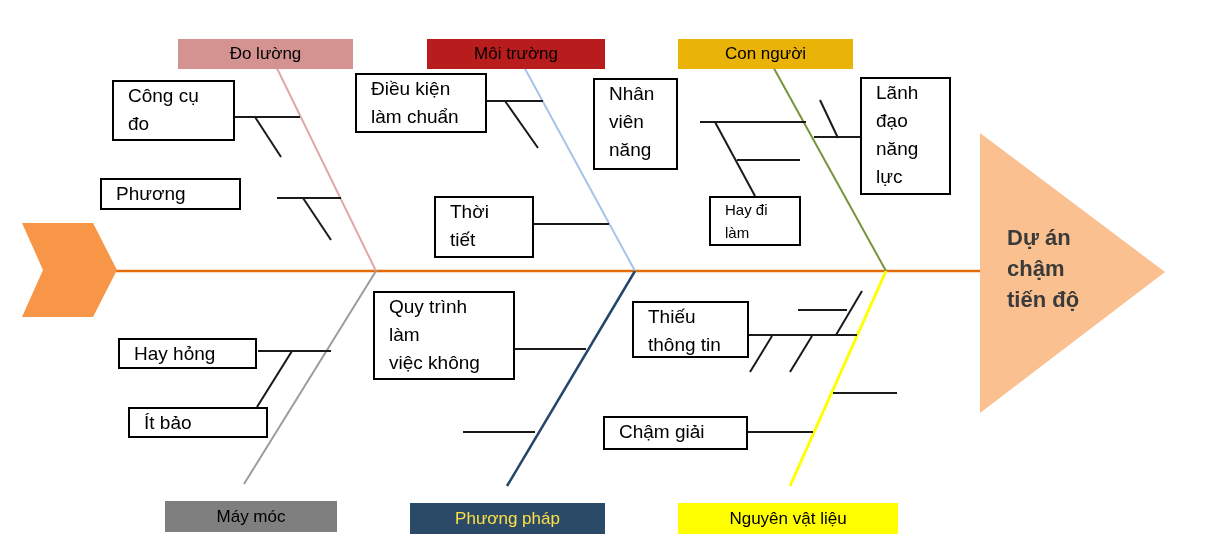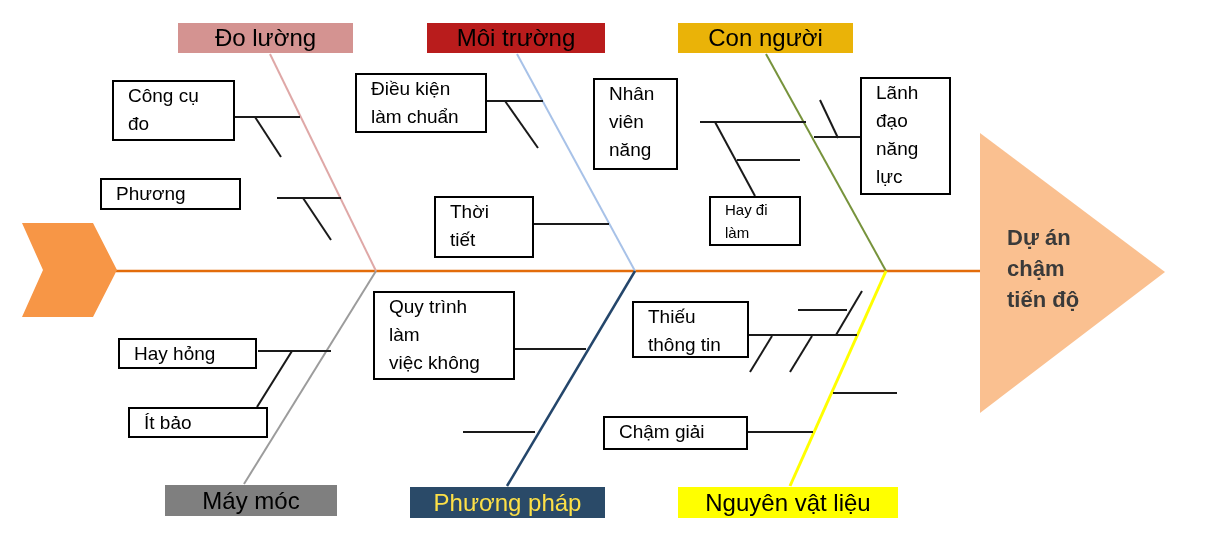--- a/index.html
+++ b/index.html
@@ -7,22 +7,23 @@
     position:relative;
     width:1209px; height:555px;
     background:#ffffff;
     font-family:"Liberation Sans", sans-serif;
     overflow:hidden;
   }
   svg.lines { position:absolute; left:0; top:0; width:1209px; height:555px; }
   .hdr {
     position:absolute;
     display:flex; align-items:center; justify-content:center;
-    font-size:24px;
+    font-size:17px;
     white-space:nowrap;
+    margin-top:16px;
   }
   .cause {
     position:absolute;
     background:#ffffff;
     border:2px solid #000000;
     color:#000000;
     font-size:19px;
     line-height:28px;
     white-space:pre-line;
     padding:0 14px;

